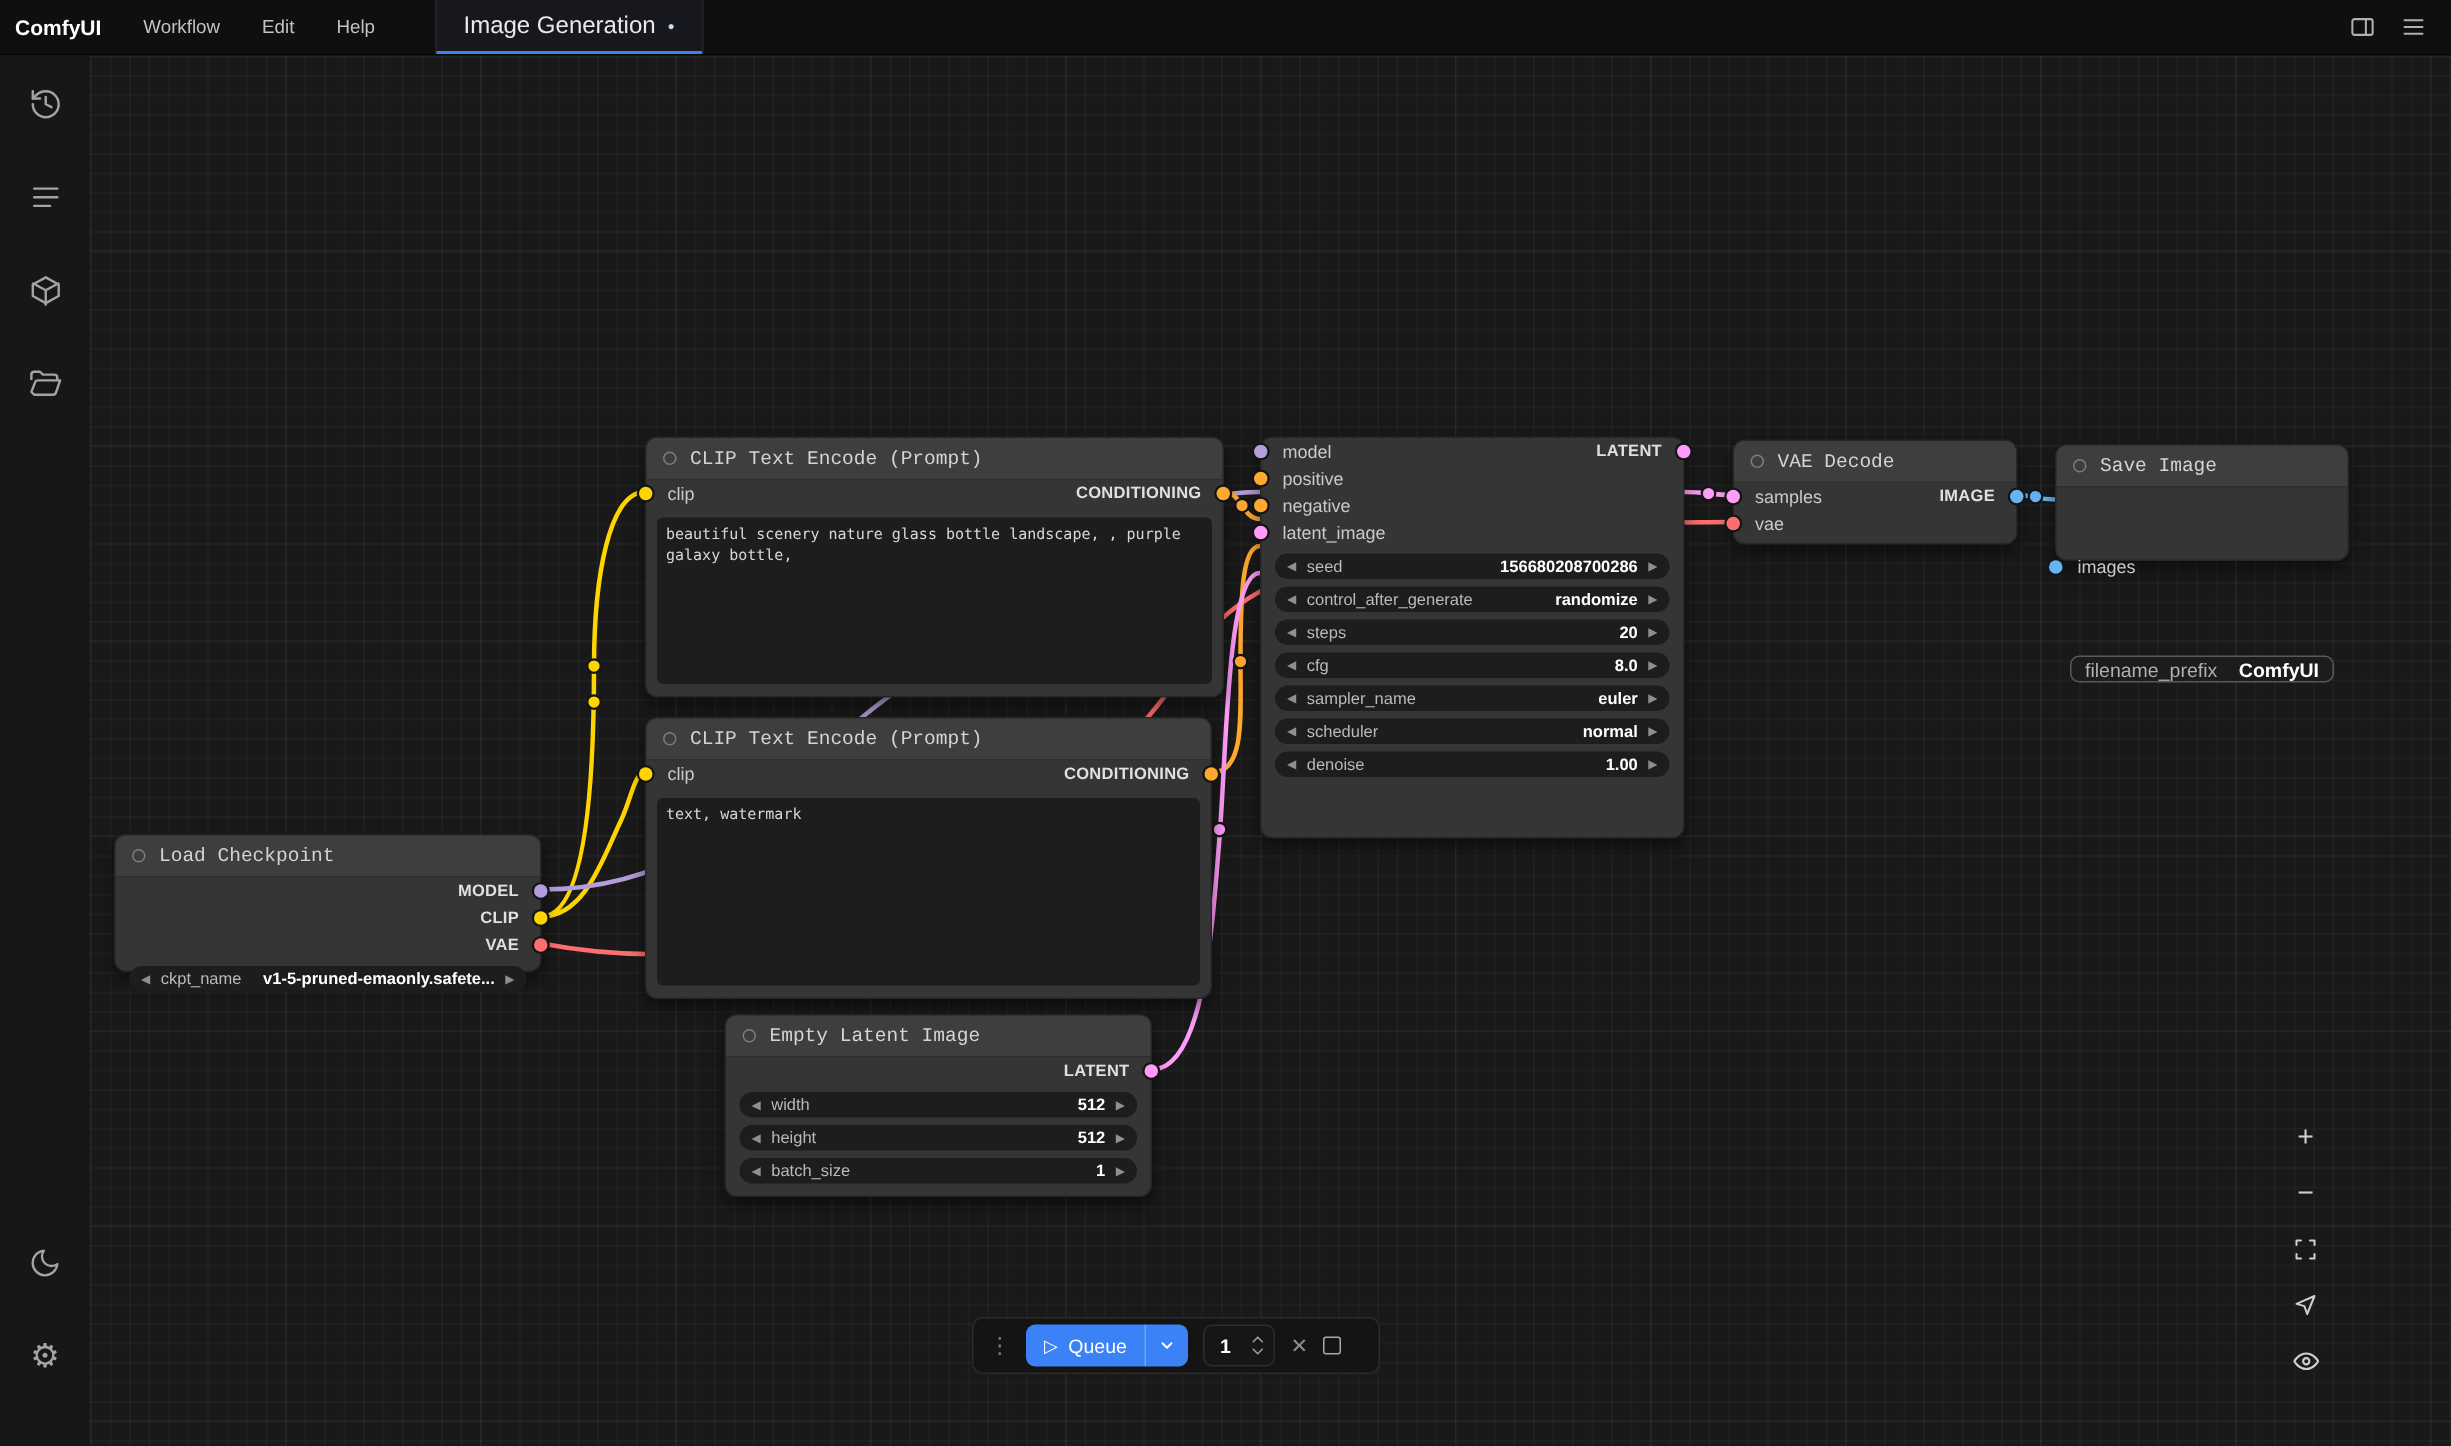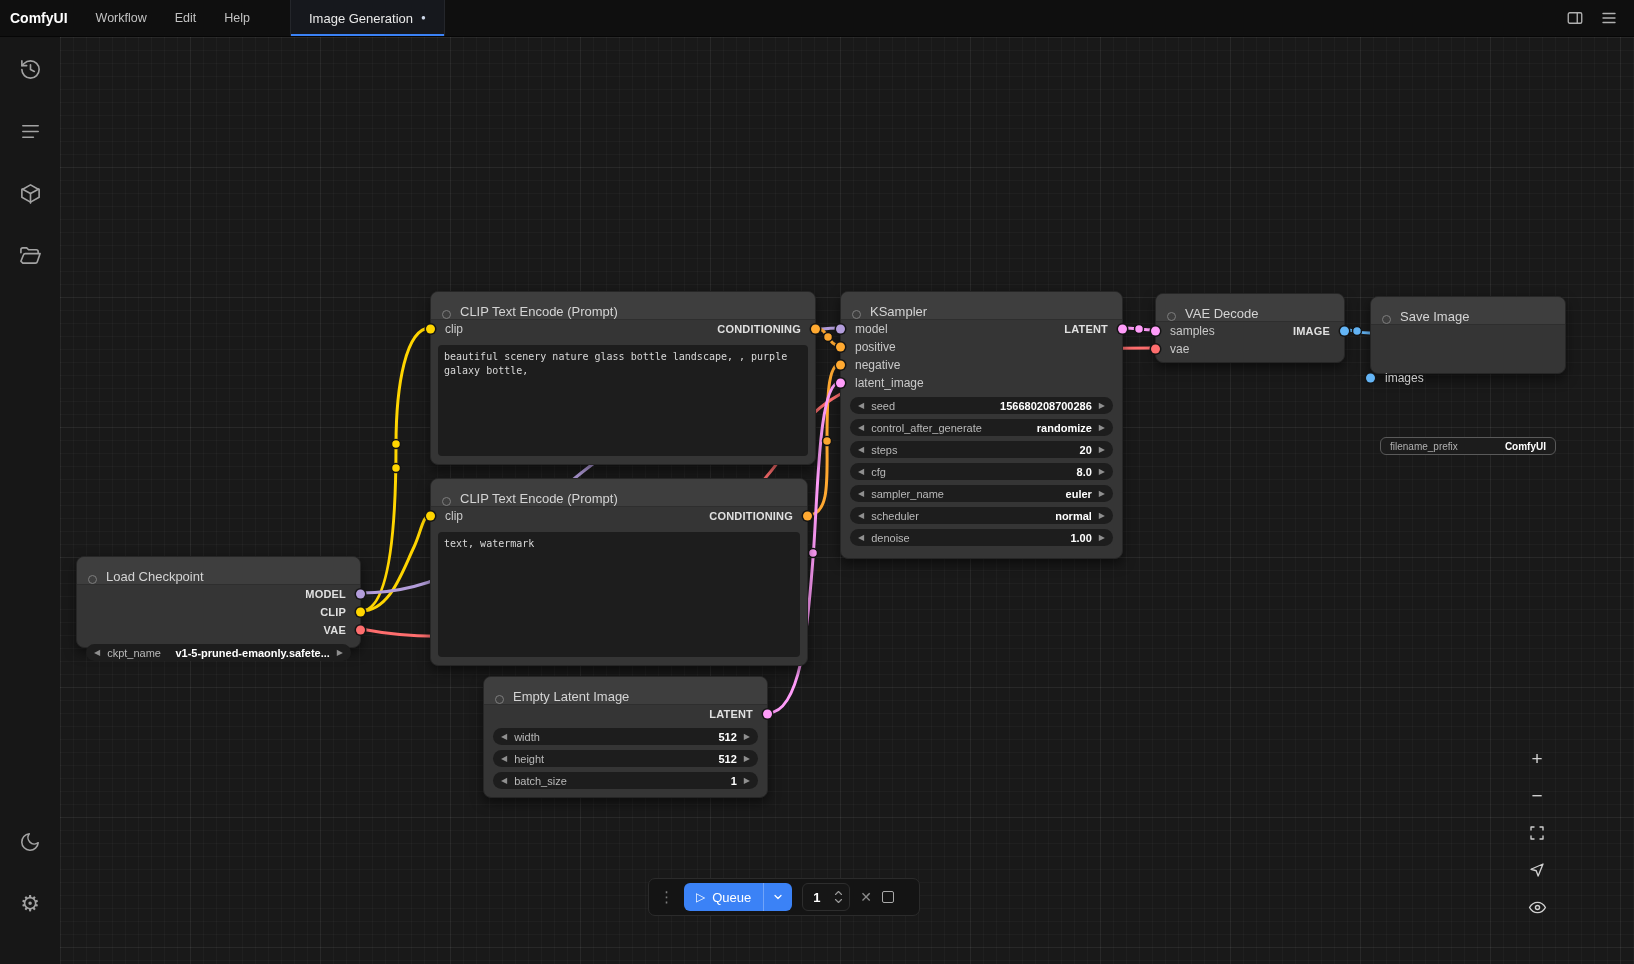--- a/index.html
+++ b/index.html
@@ -8,21 +8,21 @@
   body { font-family:"Liberation Sans", sans-serif; }
   .app { position:relative; width:1634px; height:964px; background:#1d4ed8; }
 
   
   .topbar { position:absolute; left:0; top:0; width:1634px; height:37px; background:#0f0f0f;
             display:flex; align-items:stretch; z-index:10; border-bottom:1px solid #060606; }
   .logo { color:#ffffff; font-weight:bold; font-size:14px; display:flex; align-items:center; padding:0 14px 0 10px; }
   .menu-item { color:#c2c2c2; font-size:12.5px; display:flex; align-items:center; padding:0 14px; cursor:default;text-align:right; }
   .tab { margin-left:26px; position:relative; display:flex; align-items:center; gap:8px;
          padding:0 18px; background:#16181d; border-left:1px solid #24262b; border-right:1px solid #24262b; }
-  .tab-label { color:#e9e9e9; font-size:13px; }
+  .tab-label { color:#e9e9e9; font-size:16px; }
   .tab-dot { font-size:8px; color:#cdd7e8; line-height:1; }
   .tab-underline { position:absolute; left:0; bottom:0; width:100%; height:2px; }
   .topbar-right { margin-left:auto; display:flex; align-items:center; gap:16px; padding-right:16px; }
   .tb-icon-btn { background:none; border:none; cursor:pointer; display:flex; align-items:center; }
 
   
   .sidebar { position:absolute; left:0; top:37px; width:60px; height:927px; background:#171717;
              display:flex; flex-direction:column; align-items:center; padding:20px 0 48px 0; gap:38px; z-index:9; }
   .side-btn { background:none; border:none; cursor:pointer; width:24px; height:24px; display:flex; align-items:center; justify-content:center; }
   .side-spacer { margin-top:auto; }
@@ -37,40 +37,40 @@
       linear-gradient(90deg, rgba(255,255,255,.04) 1px, transparent 1px);
     background-size:13px 13px, 13px 13px, 130px 130px, 130px 130px; z-index:0; }
 
   .wires { position:absolute; left:0; top:0; width:1634px; height:964px; z-index:1; pointer-events:none; }
   .wires path { fill:none; stroke-width:3; stroke-linecap:round; }
   .wires circle { stroke:#141414; stroke-width:1.5; }
 
   
   .node { position:absolute; z-index:2; background:#353535; border:1px solid #262626; border-radius:8px;
           box-shadow:0 5px 12px rgba(0,0,0,.5); display:flex; flex-direction:column; color:#ccc; }
-  .node-header { height:28px; flex:0 0 28px; display:flex; align-items:flex-end; gap:9px; padding:0 11px;
-                 background:#3e3e3e; border-radius:7px 7px 0 0; border-bottom:1px solid rgba(0,0,0,.25); }
+  .node-header { height:28px; flex:0 0 28px; display:flex; align-items:center; gap:9px; padding:0 11px;
+                 background:#3e3e3e; border-radius:7px 7px 0 0; border-bottom:1px solid rgba(0,0,0,.25);font-family:Liberation Mono, monospace; }
   .collapse-dot { width:9px; height:9px; border:1.5px solid #7d7d7d; border-radius:50%; flex:0 0 auto; }
   .node-title { font-size:13px; color:#d4d4d4; white-space:nowrap; }
   .port-row { position:relative; height:18px; flex:0 0 18px; display:flex; align-items:center; padding:0 14px; }
   .in-label { color:#c9c9c9; font-size:12px; }
   .out-label { margin-left:auto; color:#e0e0e0; font-weight:bold; font-size:11px; letter-spacing:.2px; }
   .port-dot { position:absolute; top:50%; transform:translateY(-50%); width:9px; height:9px; border-radius:50%;
               box-shadow:0 0 0 1.5px #141414; }
   .port-dot.in { left:-5px; }
   .port-dot.out { right:-5px; }
 
   .widget { height:17px; flex:0 0 17px; margin:5px 9px 0 9px; background:#1d1d1d; border-radius:9px;
             display:flex; align-items:center; padding:0 8px; font-size:11px; color:#b9b9b9; }
   .widget:first-of-type { margin-top:6px; }
   .warrow { color:#8f8f8f; font-size:8px; line-height:1; cursor:pointer; }
   .wname { margin-left:7px; white-space:nowrap; }
   .wvalue { margin-left:auto; margin-right:7px; color:#ffffff; font-weight:bold; white-space:nowrap; }
   .text-widget { height:18px; flex:0 0 18px; margin:6px 9px 0 9px; background:#1c1c1c; border:1px solid #5a5a5a;
-                 border-radius:6px; display:flex; align-items:center; padding:0 9px; font-size:10px; color:#b0b0b0; }
+                 border-radius:6px; display:flex; align-items:center; padding:0 9px; font-size:13px; color:#b0b0b0; }
   .textarea { flex:1; margin:7px 7px 8px 7px; background:#1d1d1d; border-radius:4px; padding:5px 6px;
               font-family:"DejaVu Sans Mono", monospace; font-size:10px; line-height:1.35; color:#d8d8d8;
               overflow:hidden; text-align:left; }
 
   
   .queue-panel { position:absolute; left:648px; top:878px; width:272px; height:38px; z-index:6;
                  background:#141414; border:1px solid #2b2b2b; border-radius:7px;
                  display:flex; align-items:center; gap:10px; padding:0 10px; }
   .drag-handle { color:#7c7c7c; font-size:15px; cursor:grab; }
   .queue-btn { height:28px; border:none; border-radius:6px; display:flex; align-items:center;
@@ -262,24 +262,20 @@
     </div>
     <div class="widget">
       <span class="warrow">◀</span>
       <span class="wname">batch_size</span>
       <span class="wvalue">1</span>
       <span class="warrow">▶</span>
     </div>
   </div>
 
   <div class="node" style="left:840px; top:291px; width:283px; height:268px;">
-    <div class="node-header">
-      <span class="collapse-dot"></span>
-      <span class="node-title">KSampler</span>
-    </div>
     <div class="port-row">
       <span class="port-dot in" style="background: rgb(179, 157, 219);"></span>
       <span class="in-label">model</span>
       <span class="out-label">LATENT</span>
       <span class="port-dot out" style="background: rgb(255, 156, 249);"></span>
     </div>
     <div class="port-row">
       <span class="port-dot in" style="background: rgb(255, 169, 49);"></span>
       <span class="in-label">positive</span>
     </div>

